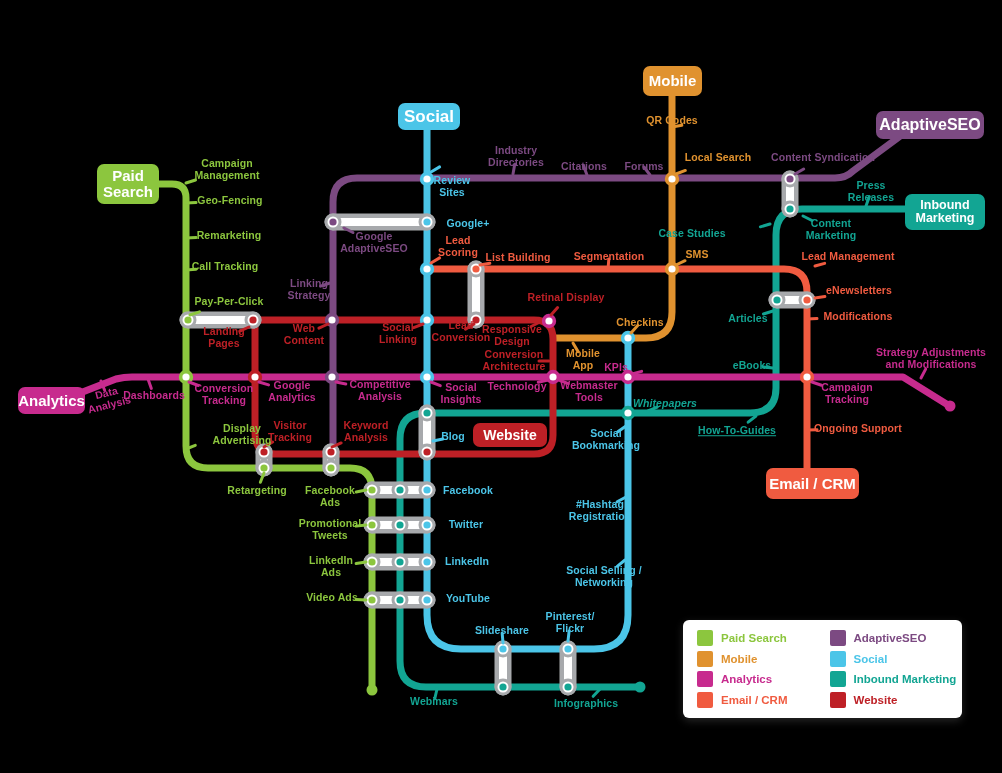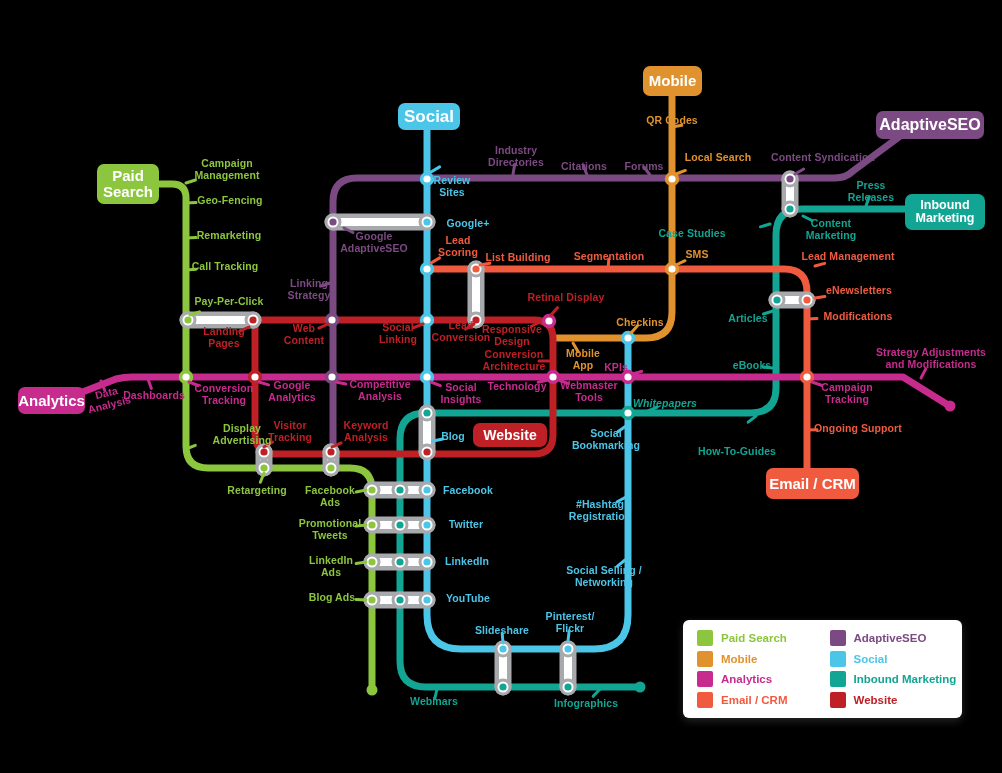--- a/index.html
+++ b/index.html
@@ -365,21 +365,21 @@
       </div>
       <div class="lbl" style="left: 322px; top: 530px; color: rgb(140, 198, 62); margin-left: 8px;">
         <div>Promotional</div>
         <div>Tweets</div>
       </div>
       <div class="lbl" style="left: 331px; top: 567px; color: rgb(140, 198, 62);">
         <div>LinkedIn</div>
         <div>Ads</div>
       </div>
       <div class="lbl" style="left: 332px; top: 598px; color: rgb(140, 198, 62);">
-        <div>Blog Ads</div>
+        <div>Video Ads</div>
       </div>
       <div class="lbl" style="left: 108px; top: 399px; color: rgb(199, 43, 142); transform: translate(-50%, -50%) rotate(-14deg);">
         <div>Data</div>
         <div>Analysis</div>
       </div>
       <div class="lbl" style="left: 154px; top: 396px; color: rgb(199, 43, 142);">
         <div>Dashboards</div>
       </div>
       <div class="lbl" style="left: 224px; top: 395px; color: rgb(199, 43, 142);">
         <div>Conversion</div>
@@ -560,21 +560,21 @@
       </div>
       <div class="lbl" style="left: 692px; top: 234px; color: rgb(18, 165, 147);">
         <div>Case Studies</div>
       </div>
       <div class="lbl" style="left: 748px; top: 319px; color: rgb(18, 165, 147);">
         <div>Articles</div>
       </div>
       <div class="lbl" style="left: 752px; top: 366px; color: rgb(18, 165, 147);">
         <div>eBooks</div>
       </div>
-      <div class="lbl" style="left: 737px; top: 452px; color: rgb(18, 165, 147);">
+      <div class="lbl" style="left: 737px; top: 431px; color: rgb(18, 165, 147); text-decoration: underline;">
         <div>How-To-Guides</div>
       </div>
       <div class="lbl" style="left: 665px; top: 404px; color: rgb(18, 165, 147); font-style: italic;">
         <div>Whitepapers</div>
       </div>
       <div class="lbl" style="left: 434px; top: 702px; color: rgb(18, 165, 147);">
         <div>Webinars</div>
       </div>
       <div class="lbl" style="left: 586px; top: 704px; color: rgb(18, 165, 147);">
         <div>Infographics</div>

